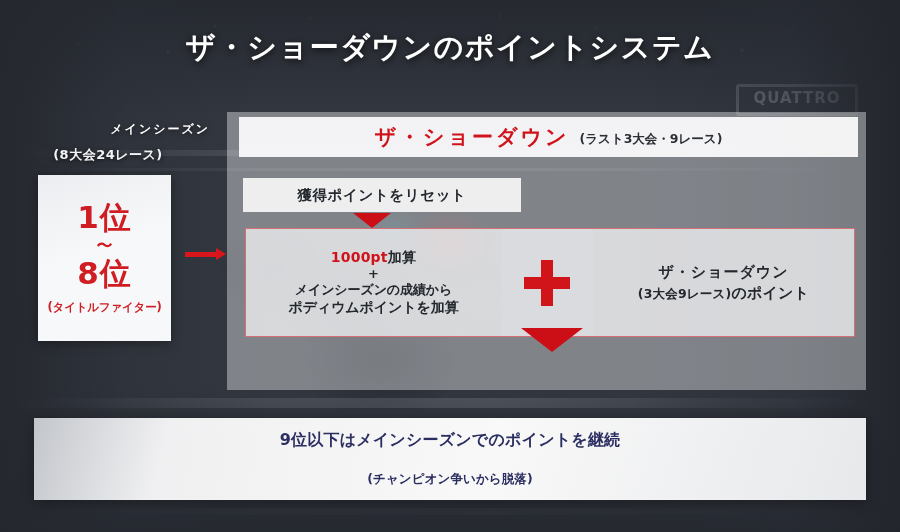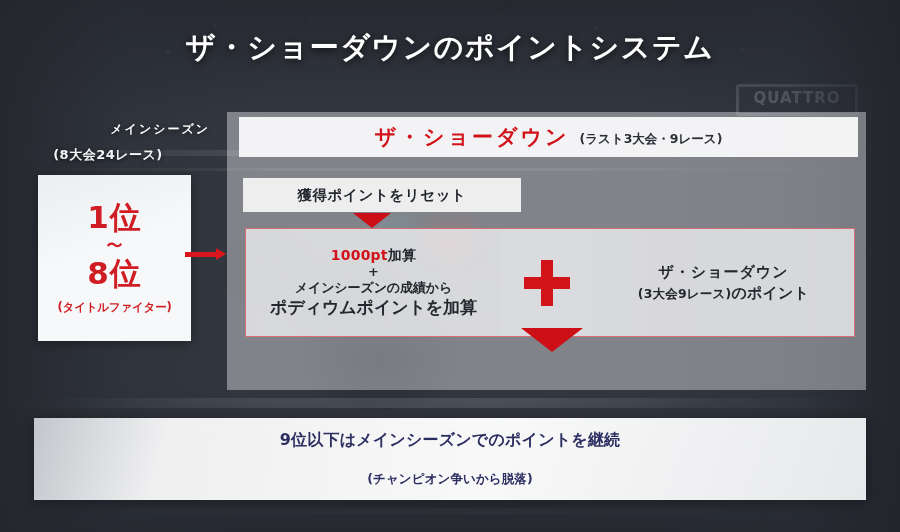--- a/index.html
+++ b/index.html
@@ -146,21 +146,21 @@
     text-align: center;
     color: #f2f3f5;
     font-size: 13px;
     font-weight: 700;
     letter-spacing: .5px;
     text-shadow: 0 1px 4px rgba(0,0,0,.7);
   }
   .rank-box {
     position: absolute;
     left: 38px; top: 175px;
-    width: 153px; height: 166px;
+    width: 133px; height: 166px;
     background:
       linear-gradient(160deg, rgba(225,228,233,.55), rgba(255,255,255,0) 45%),
       #f7f8f9;
     box-shadow: 0 2px 10px rgba(0,0,0,.35);
     display: flex;
     flex-direction: column;
     align-items: center;
     justify-content: center;
   }
   .rank-big {
@@ -272,21 +272,21 @@
     flex-direction: column;
     align-items: center;
     justify-content: center;
     text-align: center;
     line-height: 1.35;
   }
   .calc-l1 { font-size: 14px; font-weight: 700; color: #23272e; letter-spacing: .2px;}
   .calc-l1 .pt { color: #d1121a; }
   .calc-plus-small { font-size: 13px; font-weight: 700; color: #23272e; line-height: 1.1; }
   .calc-l2 { font-size: 13px; font-weight: 700; color: #23272e; letter-spacing: -.1px;}
-  .calc-l3 { font-size: 17px; font-weight: 700; color: #23272e; letter-spacing: -.1px;}
+  .calc-l3 { font-size: 14px; font-weight: 700; color: #23272e; letter-spacing: -.1px;}
 
   .calc-mid {
     position: absolute;
     left: 255px; top: 0;
     width: 92px; height: 100%;
     background: rgba(222,226,230,.30);
     display: flex;
     align-items: center;
     justify-content: center;
   }

